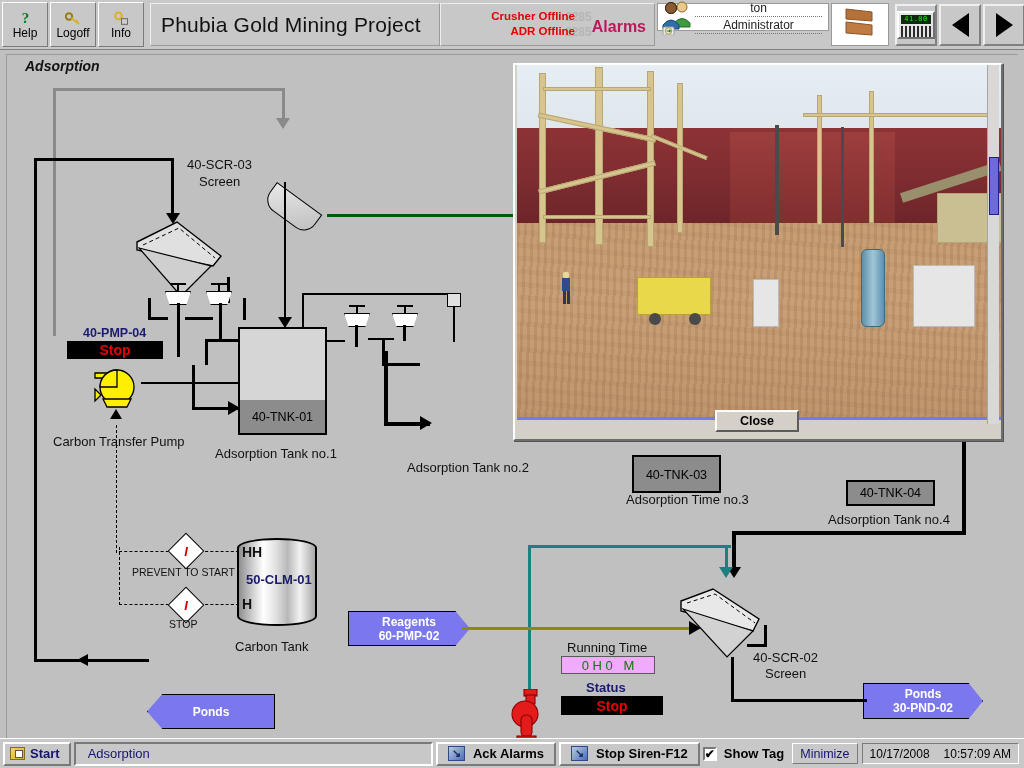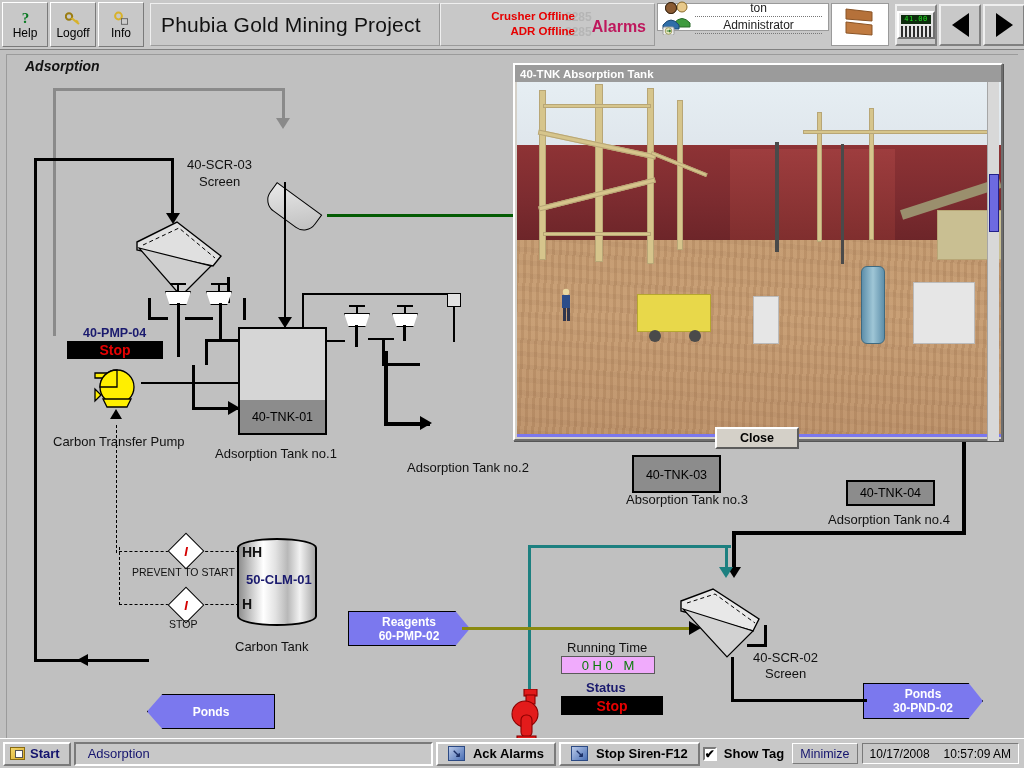--- a/index.html
+++ b/index.html
@@ -575,21 +575,21 @@
     <div style="position:absolute; left:440px; top:238px; width:14px; height:14px; background:#e2e2e2; border:1.5px solid #000;"></div>
     <div class="pipe" style="left:446px; top:252px; width:2px; height:35px;"></div>
     <div class="pipe" style="left:295px; top:238px; width:146px; height:2px;"></div>
     <div class="pipe" style="left:295px; top:238px; width:2px; height:34px;"></div>
 
     <div class="lbl-b" style="left:400px; top:405px;">Adsorption Tank no.2</div>
 
     <div class="tank tank-dark" style="left:625px; top:400px; width:89px; height:38px;">
       <div class="tagtxt">40-TNK-03</div>
     </div>
-    <div class="lbl-b" style="left:619px; top:437px;">Absorption Tank no.3</div>
+    <div class="lbl-b" style="left:619px; top:437px;">Adsorption Time no.3</div>
 
     <div class="tank tank-dark" style="left:839px; top:425px; width:89px; height:26px;">
       <div class="tagtxt" style="bottom:4px;">40-TNK-04</div>
     </div>
     <div class="lbl-b" style="left:821px; top:457px;">Adsorption Tank no.4</div>
 
     <div class="pipe" style="left:955px; top:386px; width:4px; height:94px;"></div>
     <div class="pipe" style="left:725px; top:476px; width:234px; height:4px;"></div>
     <div class="pipe" style="left:725px; top:476px; width:4px; height:44px;"></div>
     <div class="arrow-dn" style="left:720px; top:512px;"></div>
@@ -663,23 +663,20 @@
     <div class="numblock" style="left:554px; top:601px; width:94px; height:18px;">
       <span style="color:#0a7a0a; white-space:pre;">0 H 0   M</span>
     </div>
     <div class="lbl-tag" style="left:579px; top:625px; font-size:13px;">Status</div>
     <div class="dblock" style="left:554px; top:641px; width:102px; height:19px;">
       <span>Stop</span>
     </div>
     <div class="lbl-tag" style="left:571px; top:664px;margin-top:47px;">40-PMP-03</div>
 
     <div id="popup" style="left:506px; top:8px;">
-      <div id="popup-title">
-        <span>40-TNK Absorption Tank</span>
-      </div>
       <div id="popup-body">
         <div id="photo">
           <div class="ph-sky"></div>
           <div class="ph-tank"></div>
           <div class="ph-tank2"></div>
           <div class="ph-ground"></div>
 
           <div class="ph-steel" style="left:22px; top:8px; width:7px; height:170px;"></div>
           <div class="ph-steel" style="left:78px; top:2px; width:8px; height:178px;"></div>
           <div class="ph-steel" style="left:130px; top:6px; width:7px; height:176px;"></div>

